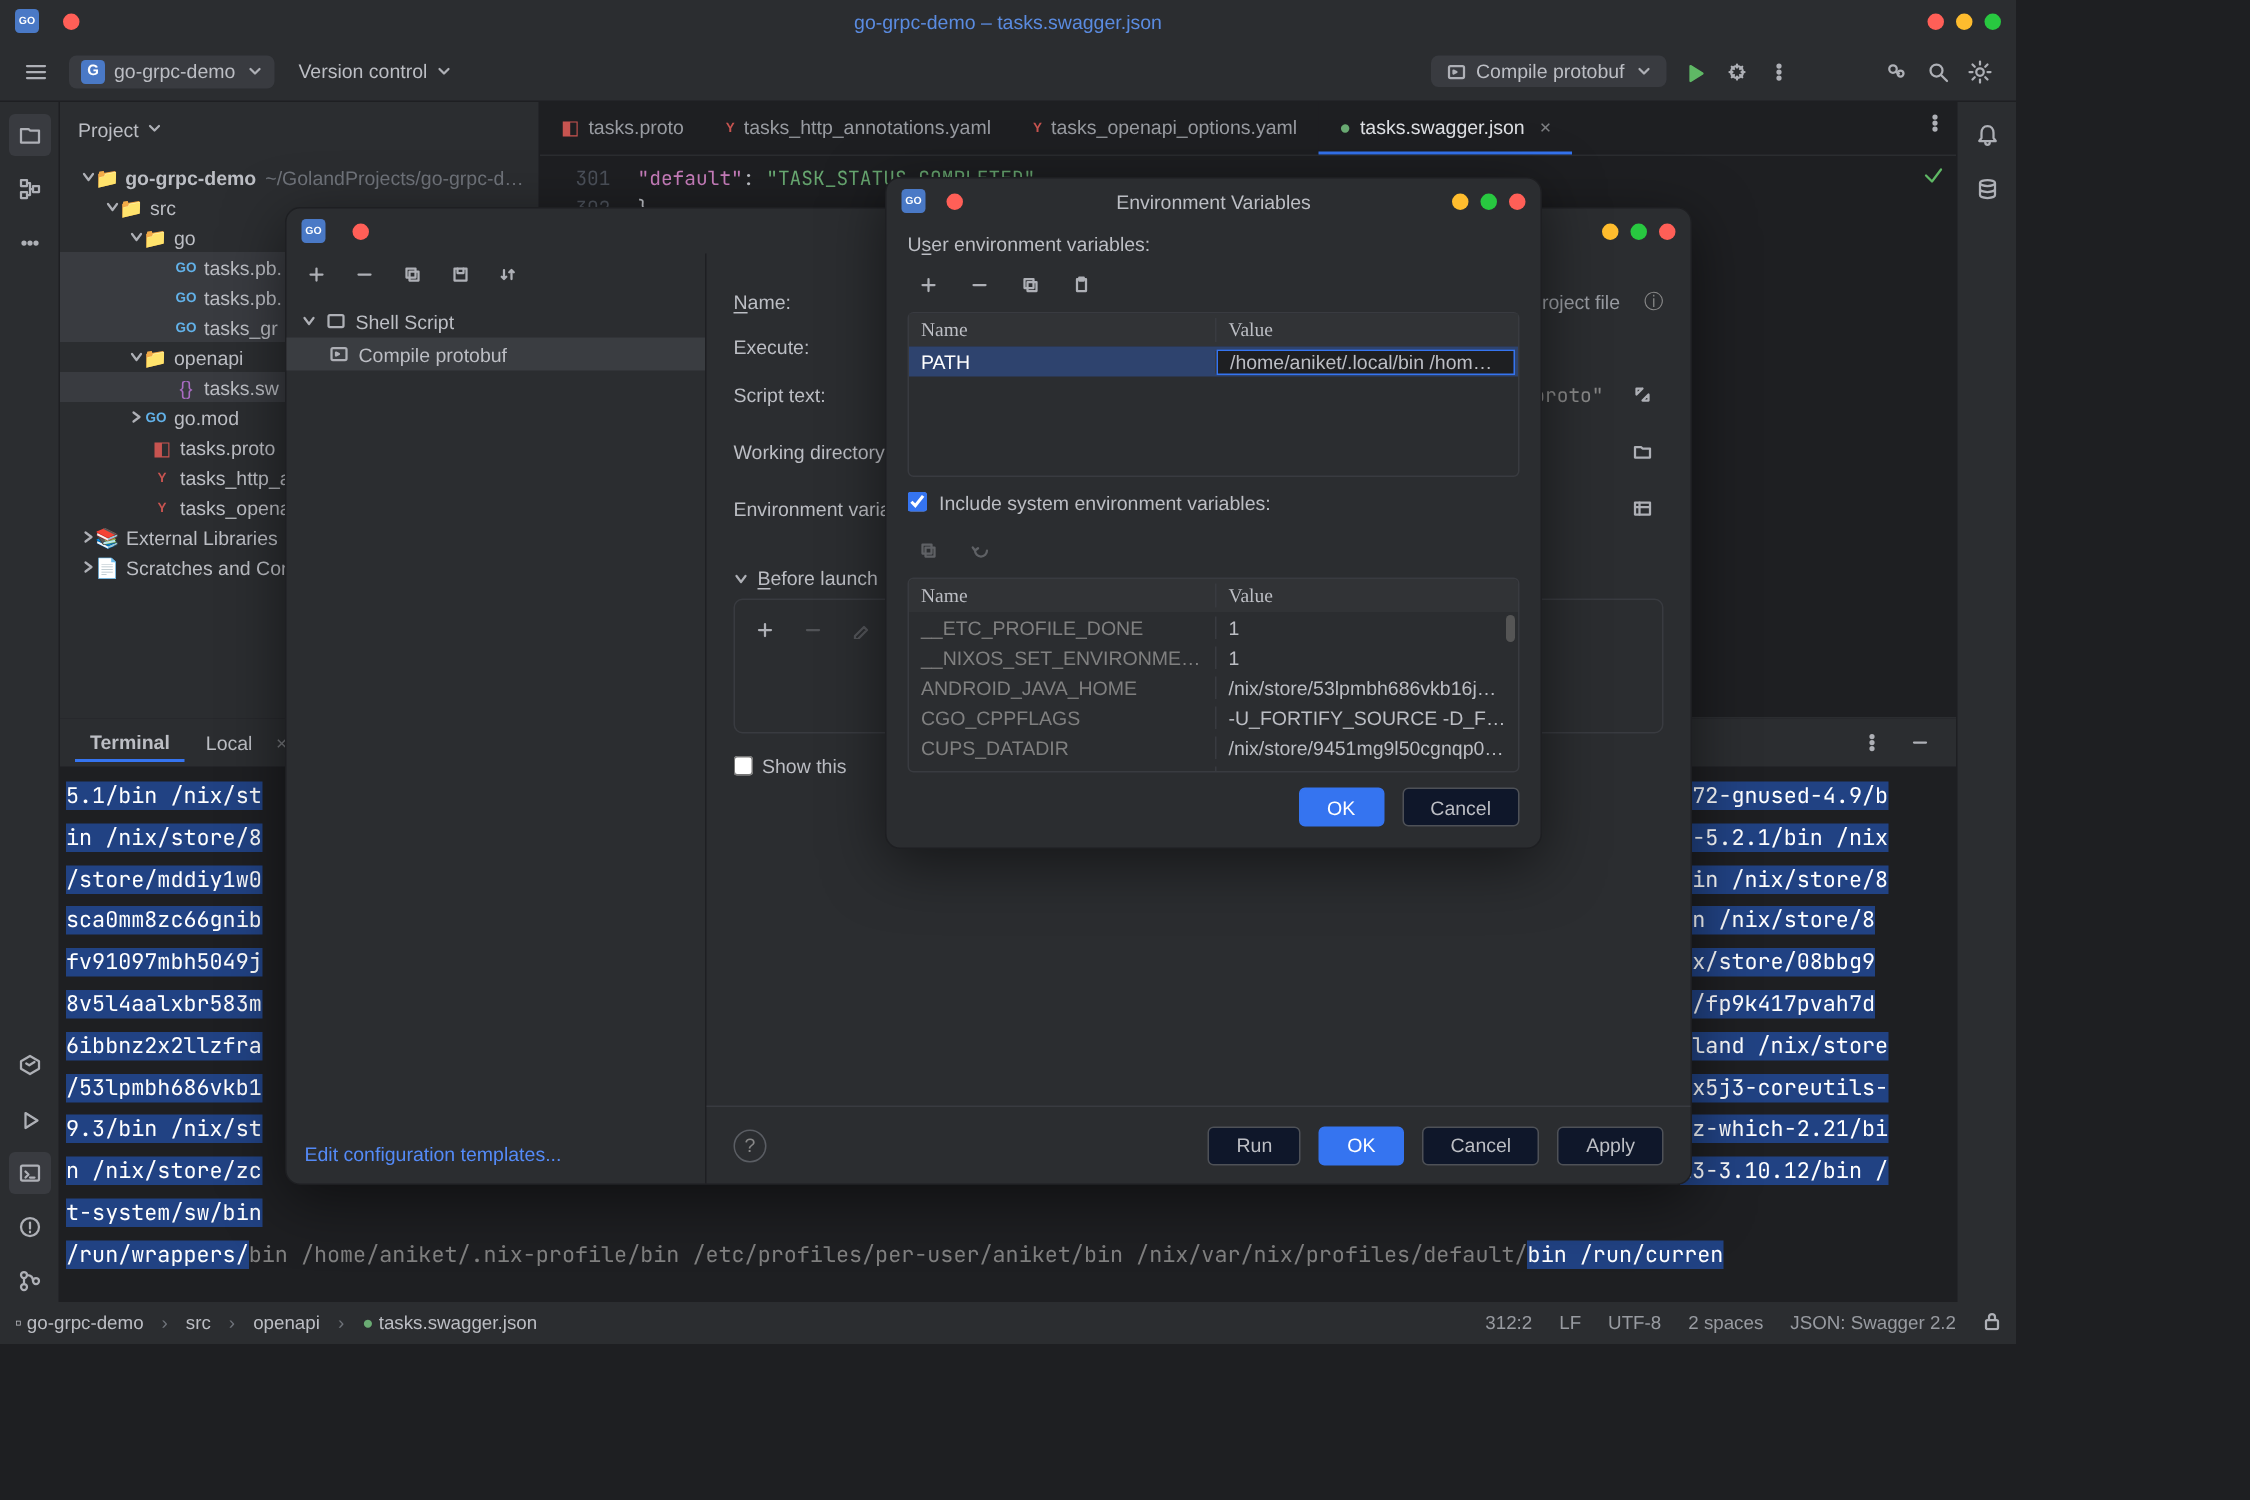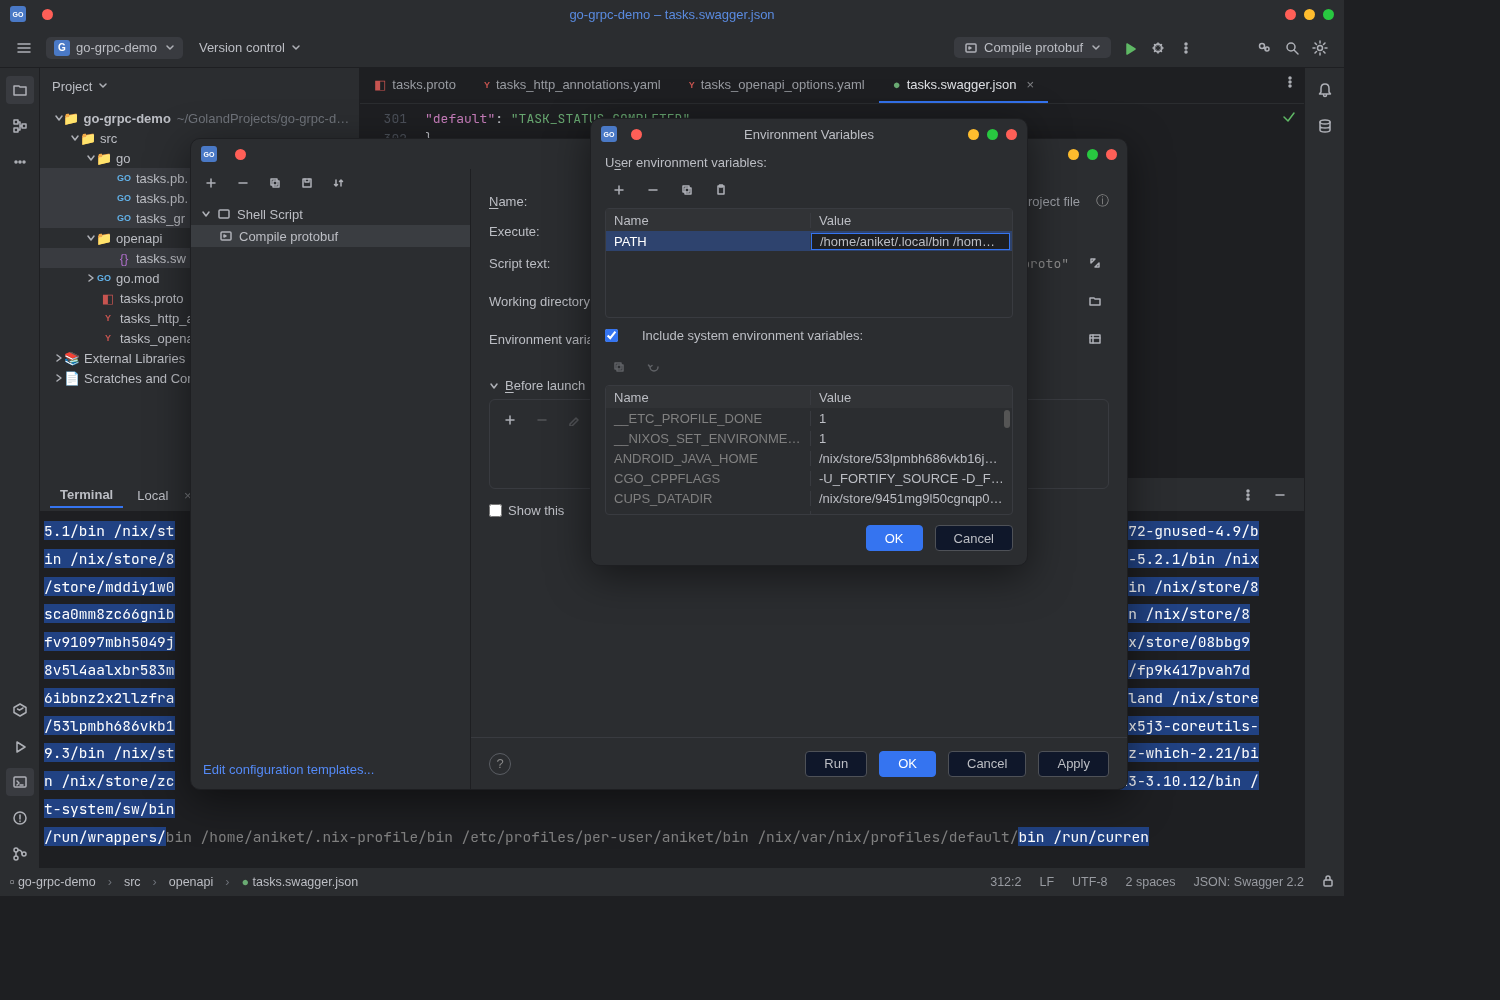--- a/index.html
+++ b/index.html
@@ -95,29 +95,29 @@
 .btn.primary { background:#3574f0; color:#fff; border-color:#3574f0;text-align:center;}
 .help-circle { width:22px; height:22px; border:1px solid #5a5d63; border-radius:50%; display:flex; align-items:center; justify-content:center; color:#888;}
 
 
 .envdlg { left:590px; top:118px; width:438px; height:448px; z-index:10;}
 .env-section { padding:6px 14px 0;}
 .env-sec-title { font-size:13px; margin-bottom:6px;}
 .env-tools { display:flex; gap:6px; margin-bottom:4px;}
 .env-table { border:1px solid #393b40; border-radius:4px; }
 .env-table .hdr { display:flex; background:#313336; height:22px; align-items:center;}
-.env-table .hdr > div { padding:0 8px; }
+.env-table .hdr > div { padding:0 8px;font-family:Liberation Serif, serif; }
 .env-col1 { width:205px; border-right:1px solid #393b40; }
 .env-table .row { display:flex; height:20px; align-items:center;}
 .env-table .row > div { padding:0 8px; overflow:hidden; text-overflow:ellipsis; white-space:nowrap;}
 .env-table.user .row { background:#2e436e; position:relative; }
 .env-table.user .row .valcell { border:1px solid #3574f0; background:#1e1f22; flex:1; margin-right:2px;}
 .env-table.sys .row > div { color:#808080; }
 .env-table.sys .row .val { color:#bcbec4; }
-.env-chk { display:flex; align-items:center; gap:24px; padding:10px 14px;}
+.env-chk { display:flex; align-items:flex-start; gap:8px; padding:10px 14px;}
 .env-chk input { accent-color:#3574f0; }
 .env-footer { padding:10px 14px 14px; display:flex; justify-content:flex-end; gap:12px;}
 .sys-box { height:130px; overflow:hidden; position:relative;}
 .sys-scroll { position:absolute; right:2px; top:24px; width:6px; height:18px; background:#555; border-radius:3px;}
 
 u { text-decoration:underline; text-underline-offset:2px; }
 </style>
 </head>
 <body>
 

